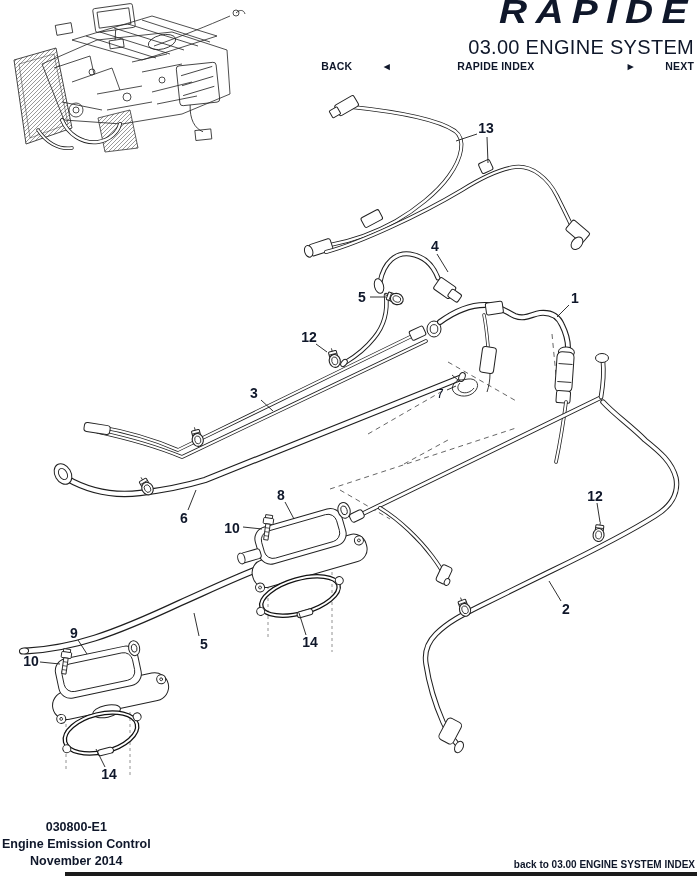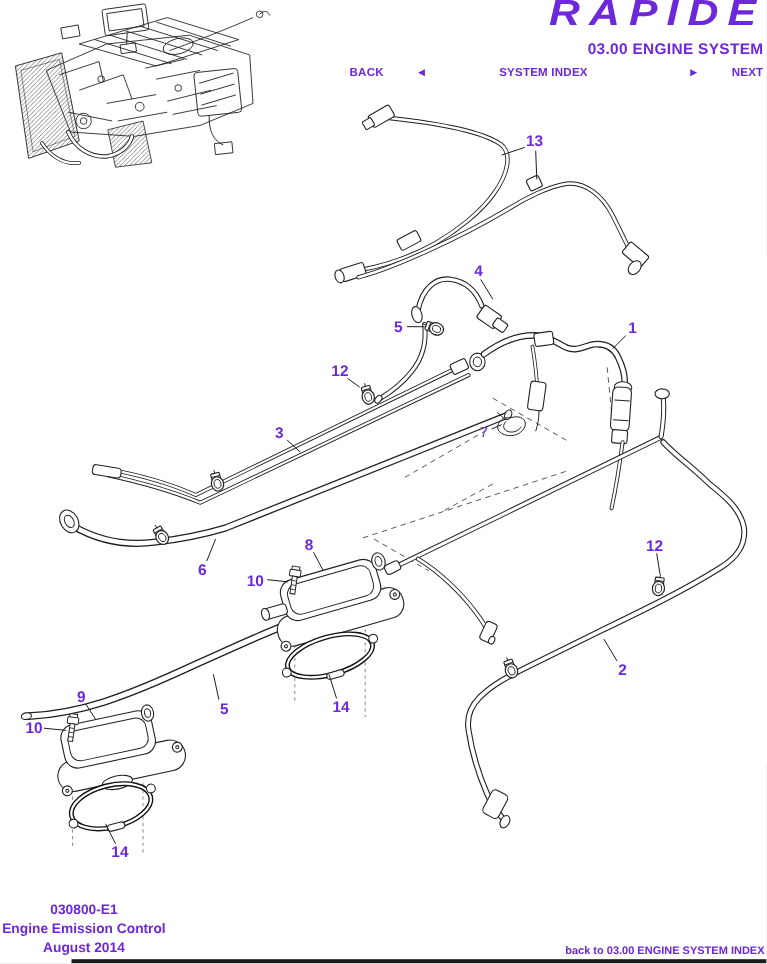--- a/index.html
+++ b/index.html
@@ -1,21 +1,21 @@
 <!DOCTYPE html>
 <html><head>
 <meta charset="utf-8">
 <style>
   html,body{margin:0;padding:0;background:#e8e8e8;}
   .page{position:relative;width:697px;height:876px;background:#fff;overflow:hidden;
-        font-family:"Liberation Sans",sans-serif;color:#6d28d9;}
+        font-family:"Liberation Sans",sans-serif;color:#0f172a;}
   
   .brand{position:absolute;top:-7px;right:1px;font-size:33px;font-weight:900;font-style:italic;
          letter-spacing:7px;white-space:nowrap;transform:scaleX(1.18);transform-origin:100% 0;}
-  .section-title{position:absolute;top:36px;right:3px;font-size:14px;font-weight:700;letter-spacing:.3px;}
+  .section-title{position:absolute;top:36px;right:3px;font-size:20px;font-weight:400;letter-spacing:.3px;}
   .nav{position:absolute;top:60px;right:3px;font-size:10.5px;font-weight:700;letter-spacing:.2px;}
   .nav span{cursor:pointer;padding-left:26px;}
   .nav .gap{display:inline-block;width:10px;}
   
   .footer-left{position:absolute;left:2px;bottom:6px;font-size:12.5px;font-weight:700;line-height:17px;text-align:center;}
   .footer-link{position:absolute;right:2px;bottom:6px;font-size:10px;font-weight:700;cursor:pointer;}
   .edge-bar{position:absolute;left:65px;right:0;bottom:0;height:4px;background:#1b1b1b;}
   
   #thumb-svg{position:absolute;left:2px;top:2px;}
   #diagram-svg,#leader-svg{position:absolute;left:0;top:0;}
@@ -85,21 +85,21 @@
     <path class="tube-i" stroke-width="2.4" d="M60,118 C66,132 80,142 96,140 C108,138 116,130 118,122"></path>
     <path class="tube-o" stroke-width="3.4" d="M36,128 C44,140 56,148 70,146"></path>
     <path class="tube-i" stroke-width="2" d="M36,128 C44,140 56,148 70,146"></path>
     <rect class="ln" x="54" y="22" width="16" height="10" transform="rotate(-10 62 27)"></rect>
   </svg>
 
   <div class="brand">RAPIDE</div>
   <div class="section-title">03.00 ENGINE SYSTEM</div>
   <div class="nav">
     <span><span>BACK</span> <span>◄</span></span><span class="gap"></span>
-    <span>SYSTEM INDEX</span><span class="gap"></span>
+    <span>RAPIDE INDEX</span><span class="gap"></span>
     <span><span>►</span> <span>NEXT</span></span>
   </div>
 
   <svg id="diagram-svg" width="697" height="876" viewBox="0 0 697 876">
     <defs>
       <g id="bolt">
         <rect x="-3.5" y="-9" width="7" height="3.4" fill="#fff" stroke="#222" stroke-width=".9"></rect>
         <rect x="-5" y="-6" width="10" height="6" rx="1" fill="#fff" stroke="#222" stroke-width=".9"></rect>
         <rect x="-2.2" y="0" width="4.4" height="16" fill="#fff" stroke="#222" stroke-width=".9"></rect>
         <path d="M-2.2,4 L2.2,4 M-2.2,8 L2.2,8 M-2.2,12 L2.2,12" stroke="#222" stroke-width=".7"></path>
@@ -333,18 +333,18 @@
       <div class="callout" style="left: 595px; top: 496px;">12</div>
       <div class="callout" style="left: 566px; top: 609px;">2</div>
       <div class="callout" style="left: 74px; top: 633px;">9</div>
       <div class="callout" style="left: 31px; top: 661px;">10</div>
       <div class="callout" style="left: 109px; top: 774px;">14</div>
     </div>
 
   <div class="footer-left">
     <div>030800-E1</div>
     <div>Engine Emission Control</div>
-    <div>August 2014</div>
+    <div>November 2014</div>
   </div>
   <div class="footer-link">back to 03.00 ENGINE SYSTEM INDEX</div>
   <div class="edge-bar"></div>
 
 </div>
 
 </body></html>

